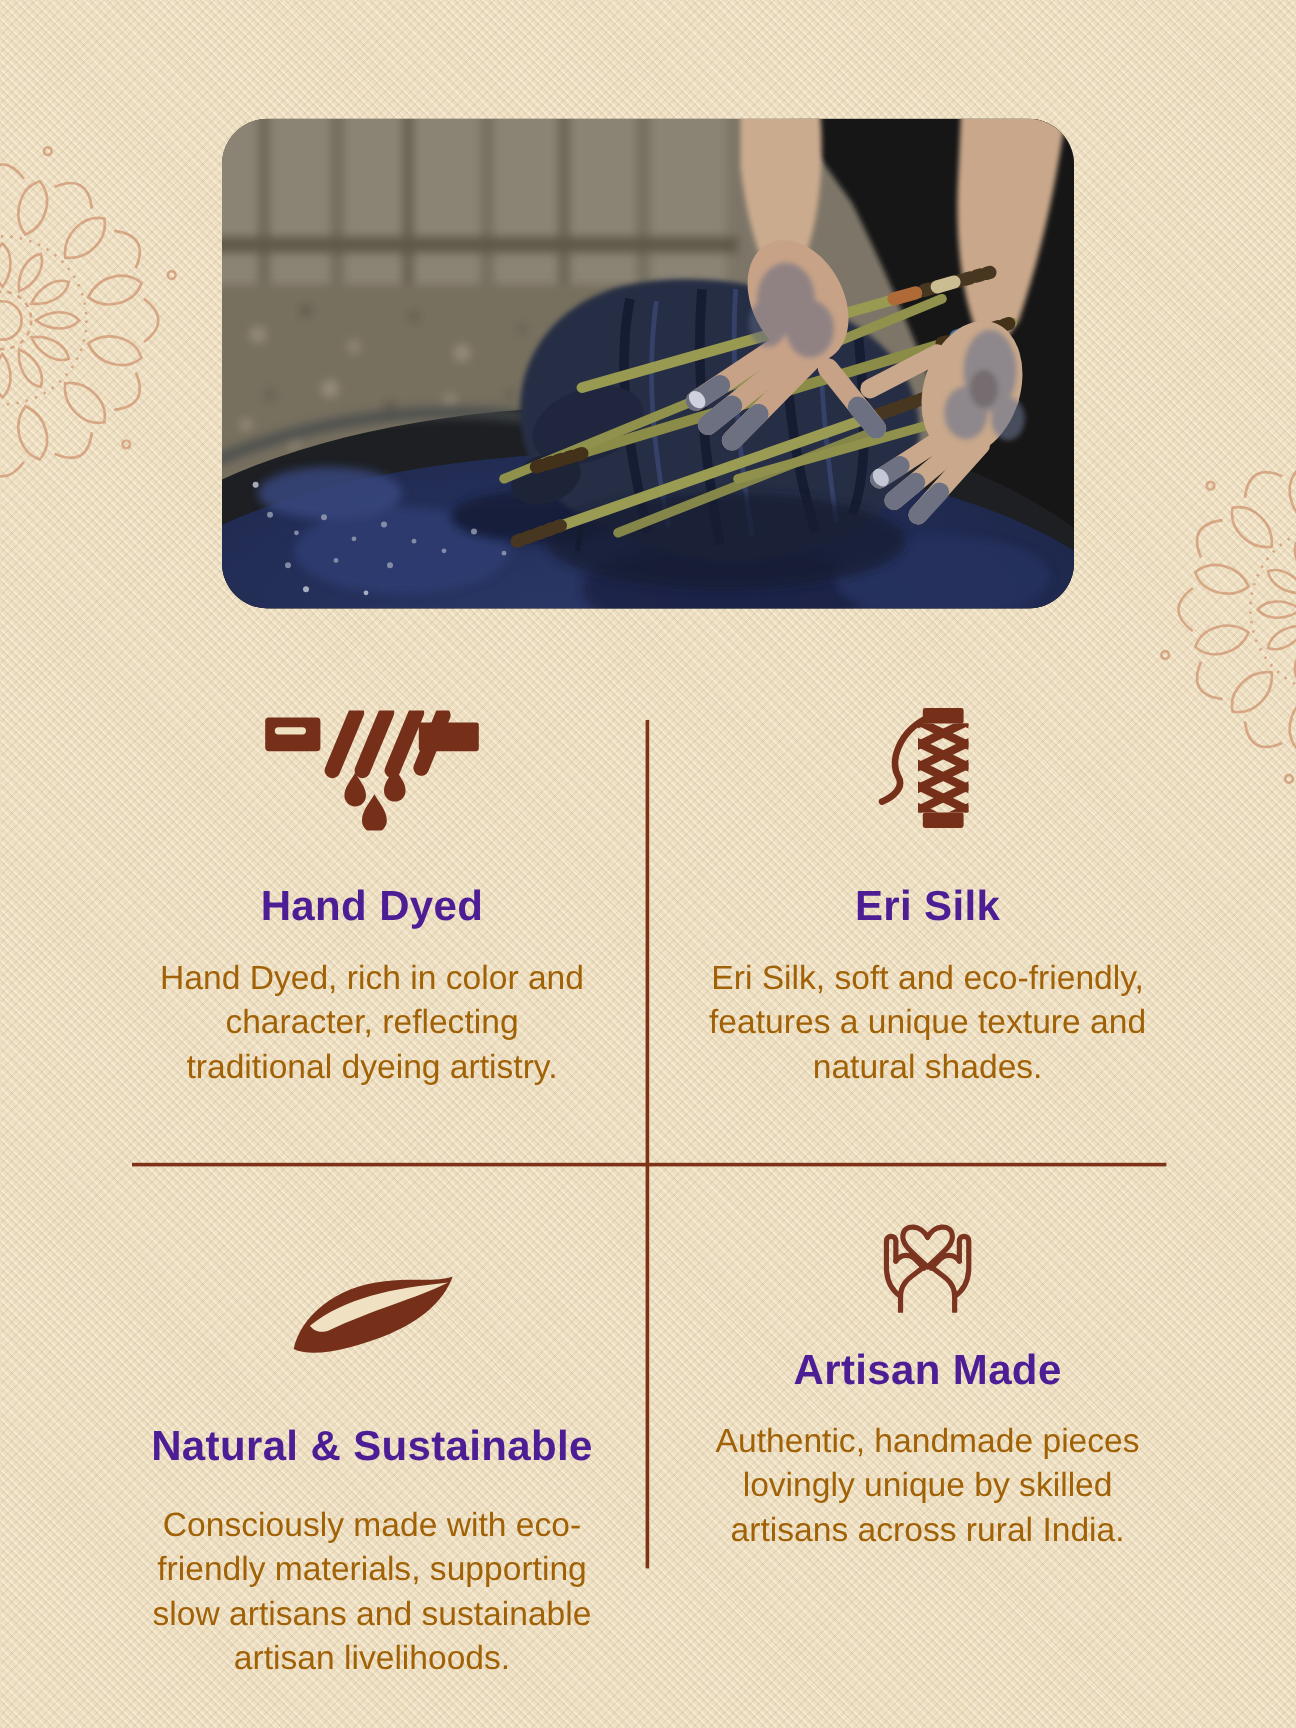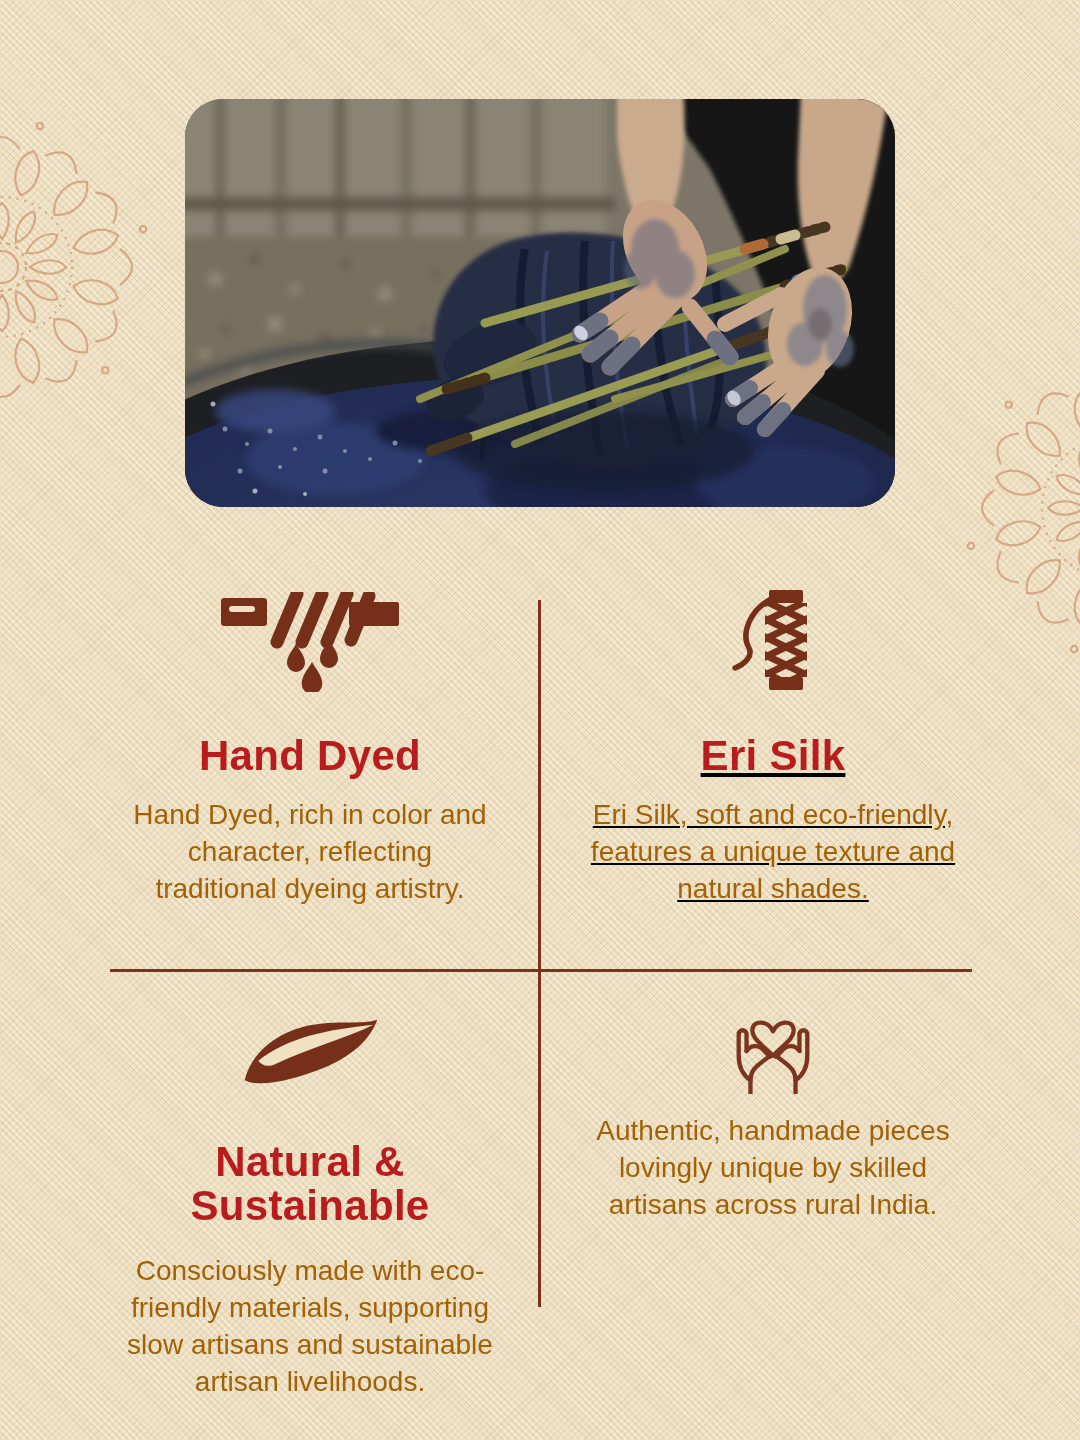--- a/index.html
+++ b/index.html
@@ -16,25 +16,25 @@
   .m-left{left:-158px;top:107px;}
   .m-right{left:952px;top:348px;}
   #hero{
     position:absolute;left:185px;top:99px;width:710px;height:408px;
     border-radius:38px;overflow:hidden;background:#6f6a5e;z-index:1;
   }
   .divider-v{position:absolute;left:538px;top:600px;width:3px;height:707px;background:#7E3318;z-index:1;}
   .divider-h{position:absolute;left:110px;top:969px;width:862px;height:3px;background:#7E3318;z-index:1;}
   .quad{position:absolute;width:440px;display:flex;flex-direction:column;align-items:center;text-align:center;z-index:1;}
   #q-tl{left:90px;top:592px;}
-  #q-tr{left:553px;top:590px;text-decoration:underline;}
-  #q-bl{left:90px;top:1012px;justify-content:flex-end;}
+  #q-tr{left:553px;top:590px;}
+  #q-bl{left:90px;top:1056px;justify-content:flex-end;}
   #q-br{left:553px;top:996px;}
   .quad h2{
-    font-size:42px;line-height:44px;font-weight:700;color:#b91c1c;
+    font-size:35px;line-height:44px;font-weight:700;color:#4c1d95;
     margin:42px 0 0;letter-spacing:.3px;
   }
   #q-tr h2{margin-top:44px;}
   #q-bl h2{margin-top:50px;}
   #q-br h2{margin-top:26px;}
   .quad p{
     font-size:28px;line-height:37px;color:#a16207;margin:18px 0 0;
     white-space:pre-line;
   }
   #q-bl p{margin-top:24px;}
@@ -358,16 +358,17 @@
         <path d="M23,56 C28,49 36,50 41,56 L47,62"></path>
         <path d="M27,86 C27,77 32,72 39,67 L47,61"></path>
       </g>
       <g transform="translate(100 0) scale(-1 1)">
         <path d="M27,99 L27,86 C18,80 15,71 15,61 L15,39 C15,33.6 23,33.6 23,39 L23,56"></path>
         <path d="M23,56 C28,49 36,50 41,56 L47,62"></path>
         <path d="M27,86 C27,77 32,72 39,67 L47,61"></path>
       </g>
     </g>
   </svg>
+  <h2>Artisan Made</h2>
   <p>Authentic, handmade pieces
 lovingly unique by skilled
 artisans across rural India.</p>
 </section>
 
 </body></html>

